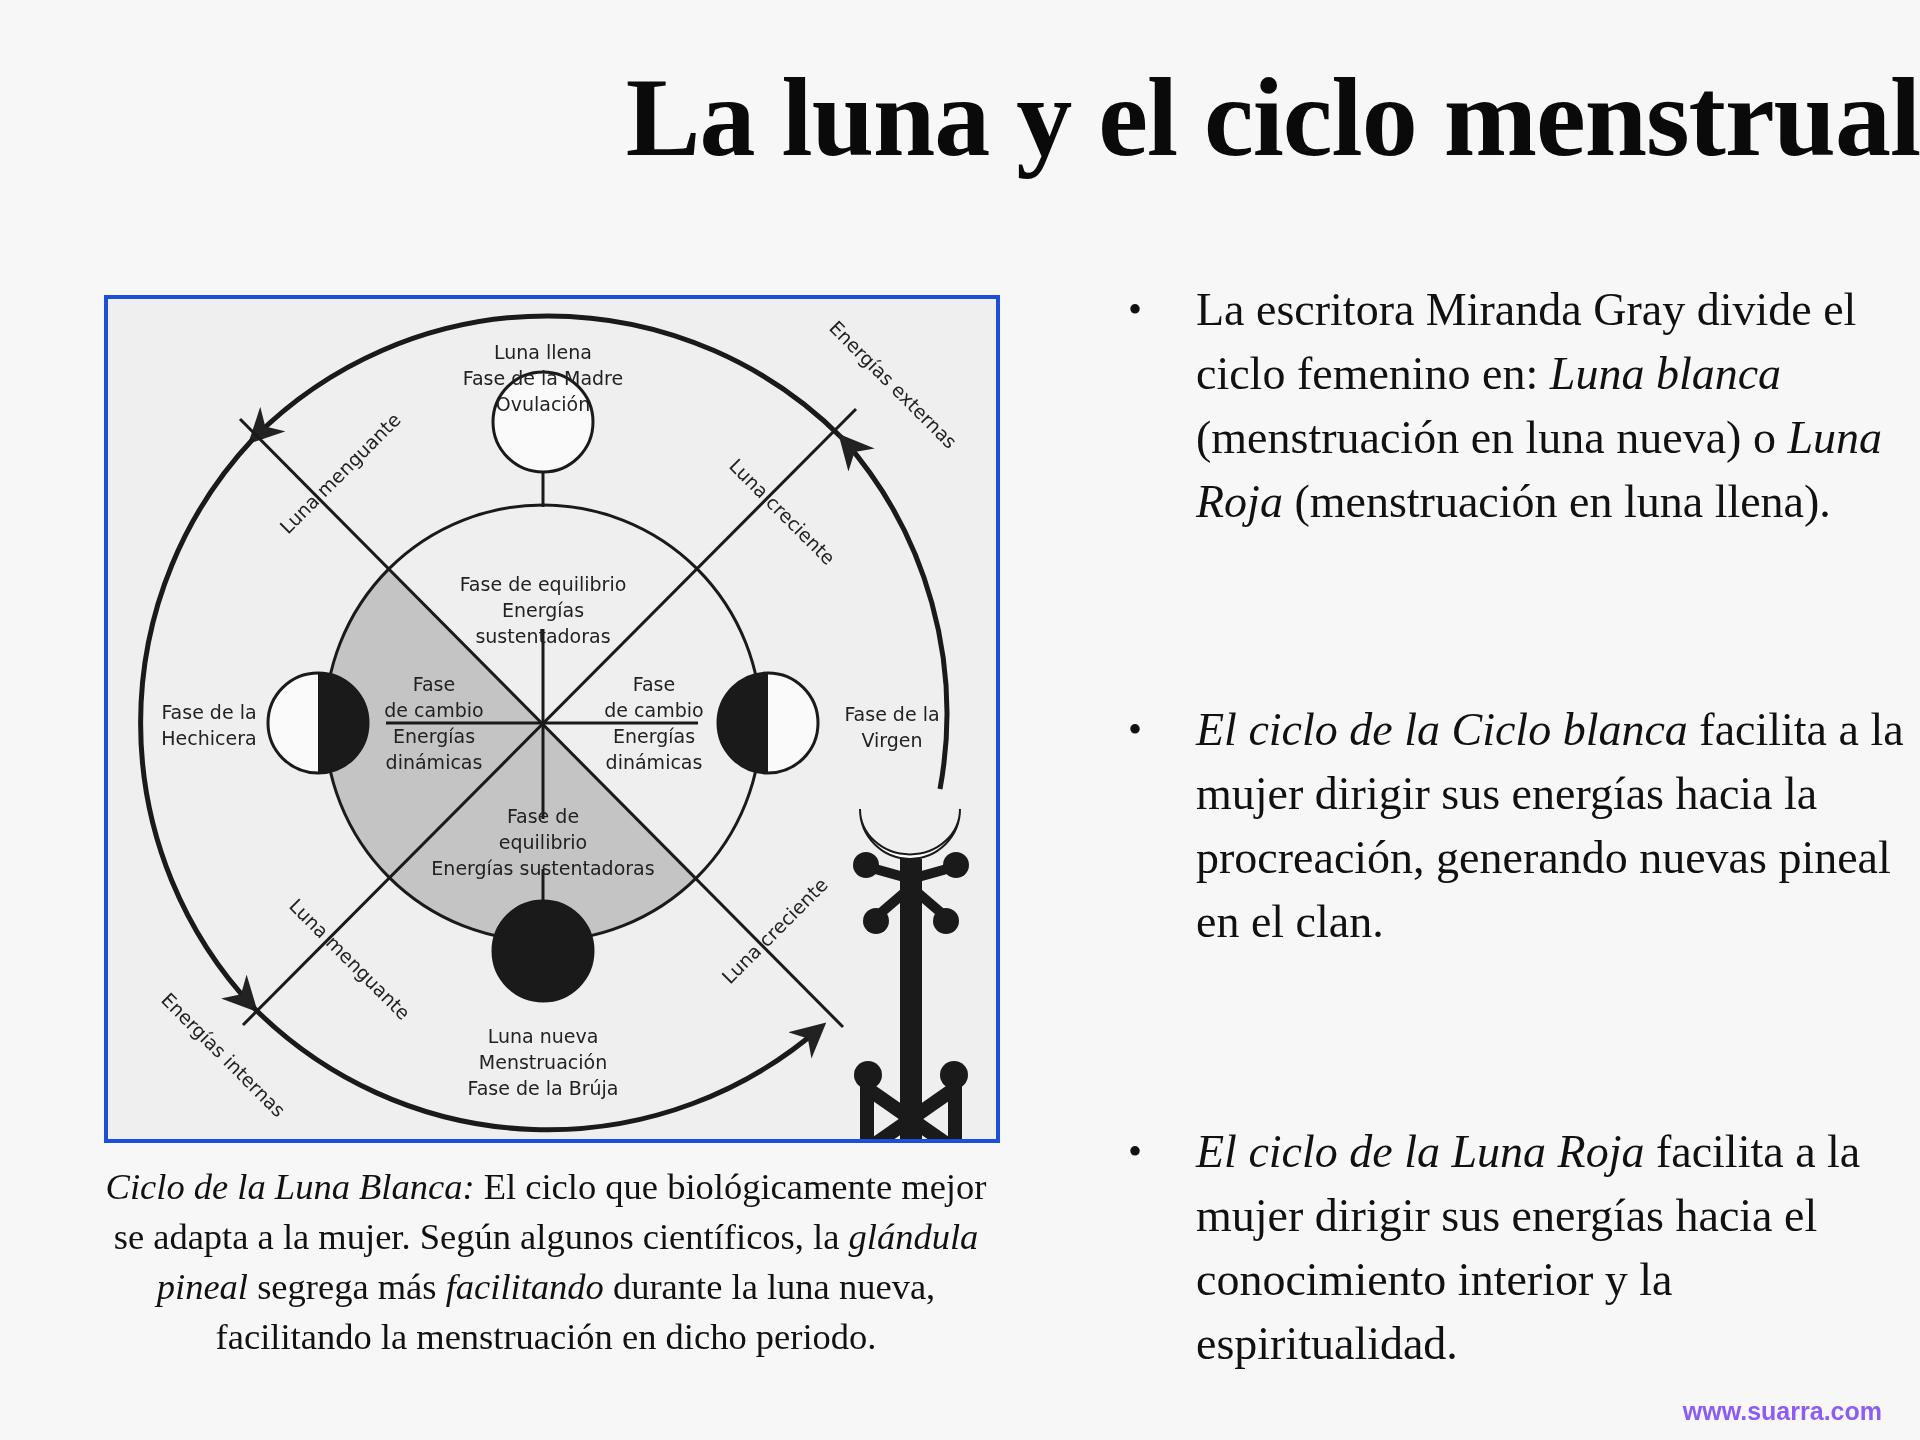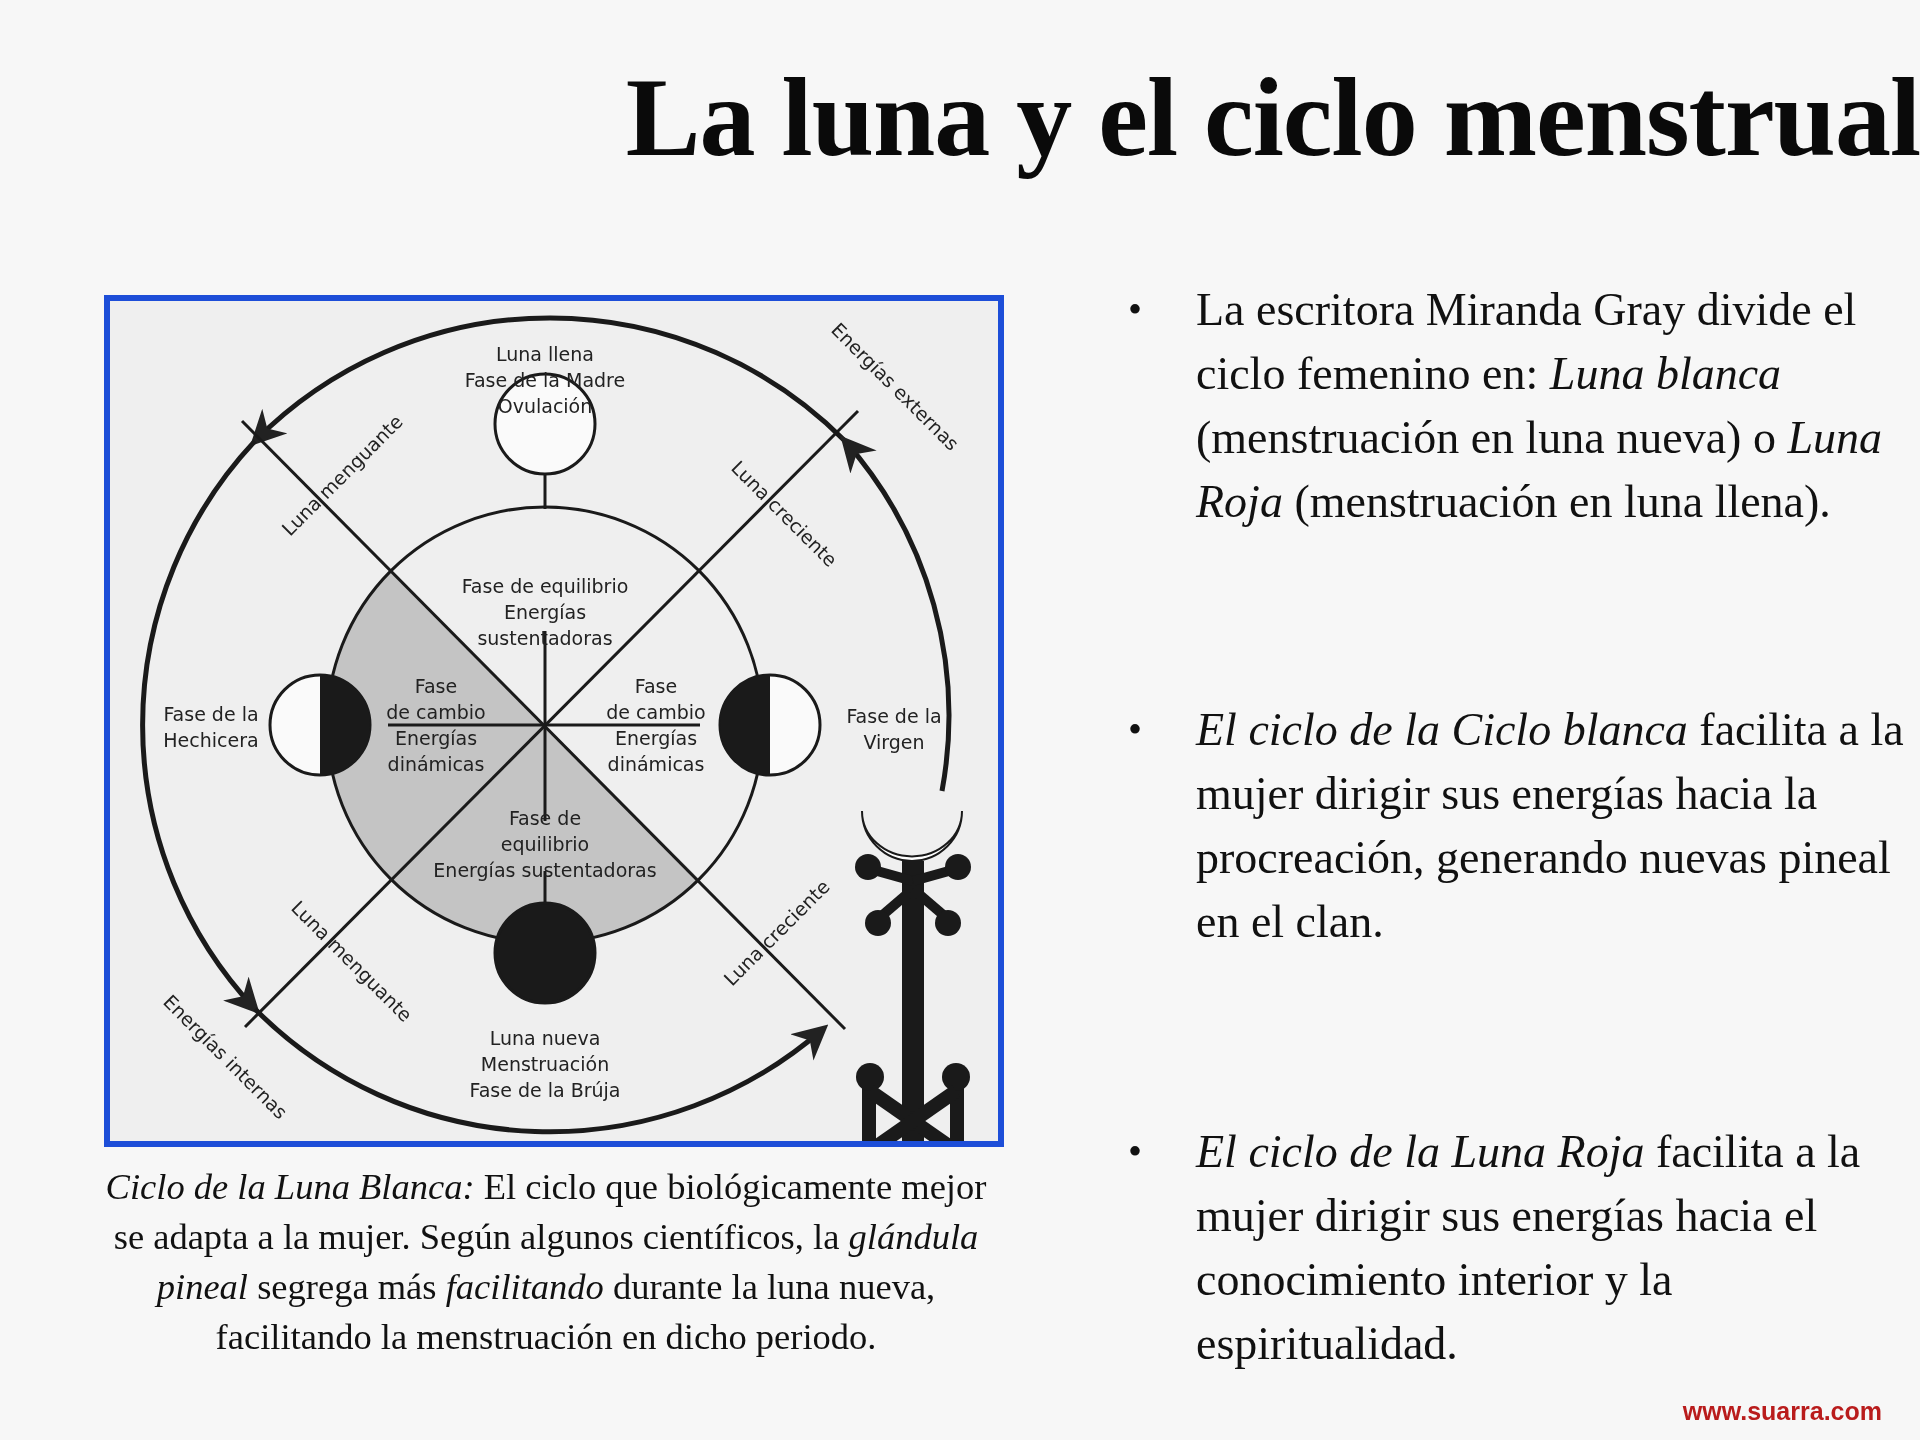--- a/index.html
+++ b/index.html
@@ -20,21 +20,21 @@
     font-size: 112px;
     letter-spacing: -1px;
     line-height: 1.1;
     margin: 0;
     color: #0a0a0a;
   }
   .figure-frame {
     position: absolute;
     left: 104px; top: 295px;
     width: 888px; height: 840px;
-    border: 6px solid #1d4ed8;
+    border: 4px solid #1d4ed8;
     background: #efefef;
     overflow: hidden;
   }
   .figure-frame svg { display: block; }
   .caption {
     position: absolute;
     left: 96px; top: 1162px; width: 900px;
     text-align: center;
     font-size: 36.5px;
     line-height: 50px;
@@ -63,21 +63,21 @@
   .b1 { position: absolute; top: 0; left: 0; }
   .b2 { position: absolute; top: 420px; left: 0; }
   .b3 { position: absolute; top: 842px; left: 0; }
   .bullets .bullet { width: 720px; }
   .watermark {
     position: absolute;
     right: 38px; bottom: 14px;
     font-family: "Liberation Sans", sans-serif;
     font-weight: bold;
     font-size: 25px;
-    color: #b91c1c;
+    color: #8b5cf6;
   }
   .dlabel { font-family: "DejaVu Sans", sans-serif; font-size: 19px; fill: #222; }
 </style>
 </head>
 <body>
 
 <h1 class="slide-title">La luna y el ciclo menstrual</h1>
 
 <div class="figure-frame">
   <svg width="888" height="840" viewBox="0 0 888 840" xmlns="http://www.w3.org/2000/svg">

